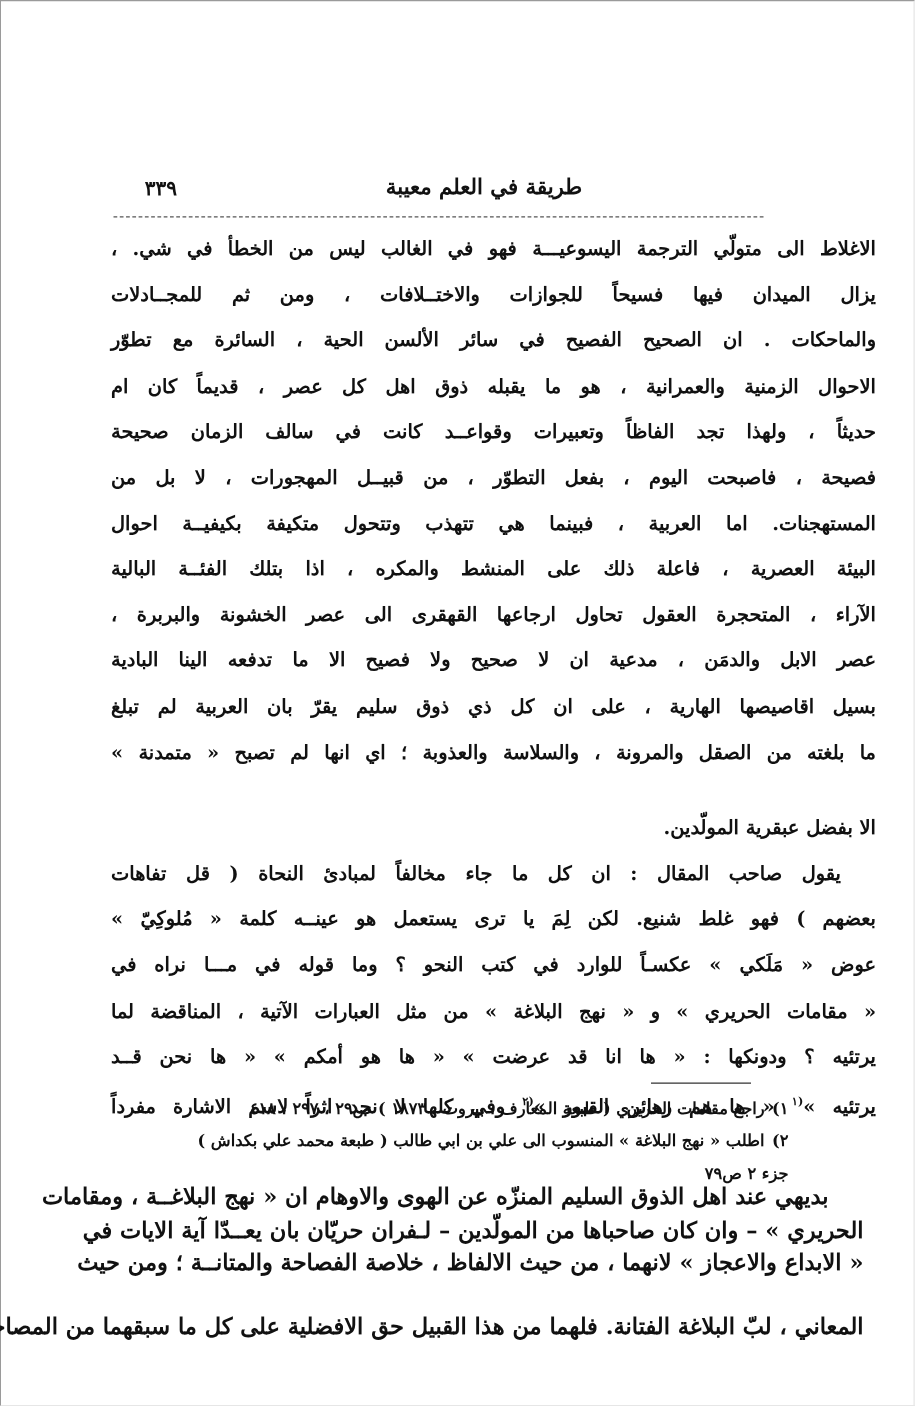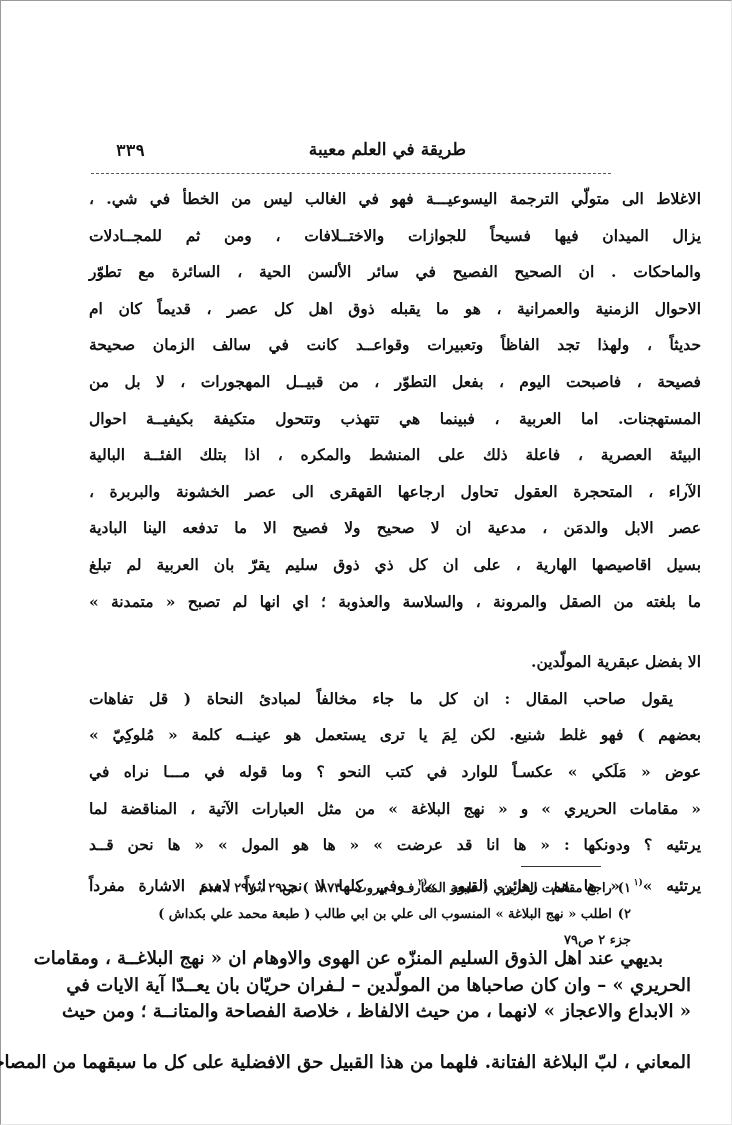--- a/index.html
+++ b/index.html
@@ -37,21 +37,21 @@
       right: 150px;
       top: 0;
       font-family: "DejaVu Serif", serif;
       font-size: 17px;
       font-weight: bold;
     }
     .page-number {
       position: absolute;
       left: 20px;
       top: 2px;
-      font-family: Liberation Mono, monospace;
+      font-family: Liberation Sans, sans-serif;
       font-size: 16px;
       font-weight: bold;
       letter-spacing: 1px;
     }
     .head-rule {
       position: absolute;
       top: 172px;
       left: 90px;
       width: 520px;
       height: 0;
@@ -159,21 +159,21 @@
       <span class="text-line">عصر الابل والدمَن ، مدعية ان لا صحيح ولا فصيح الا ما تدفعه الينا البادية</span>
       <span class="text-line">بسيل اقاصيصها الهارية ، على ان كل ذي ذوق سليم يقرّ بان العربية لم تبلغ</span>
       <span class="text-line">ما بلغته من الصقل والمرونة ، والسلاسة والعذوبة ؛ اي انها لم تصبح « متمدنة »</span>
       <span class="text-line last">الا بفضل عبقرية المولّدين.</span>
     </p>
     <p>
       <span class="text-line para-indent">يقول صاحب المقال : ان كل ما جاء مخالفاً لمبادئ النحاة ( قل تفاهات</span>
       <span class="text-line">بعضهم ) فهو غلط شنيع. لكن لِمَ يا ترى يستعمل هو عينــه كلمة « مُلوكِيّ »</span>
       <span class="text-line">عوض « مَلَكي » عكسـاً للوارد في كتب النحو ؟ وما قوله في مـــا نراه في</span>
       <span class="text-line">« مقامات الحريري » و « نهج البلاغة » من مثل العبارات الآتية ، المناقضة لما</span>
-      <span class="text-line">يرتئيه ؟ ودونكها : « ها انا قد عرضت » « ها هو المول » « ها نحن قــد</span>
+      <span class="text-line">يرتئيه ؟ ودونكها : « ها انا قد عرضت » « ها هو أمكم » « ها نحن قــد</span>
       <span class="text-line">
         <span>يرتئيه »</span><span class="sup">(١</span>
         <span>« ها هم رهائن القبور »</span><span class="sup">(٢</span>
         <span>وفي كلها لا نجد اثراً لاسم الاشارة مفرداً</span>
       </span>
     </p>
   </div>
 
   <div class="fn-rule"></div>
 

